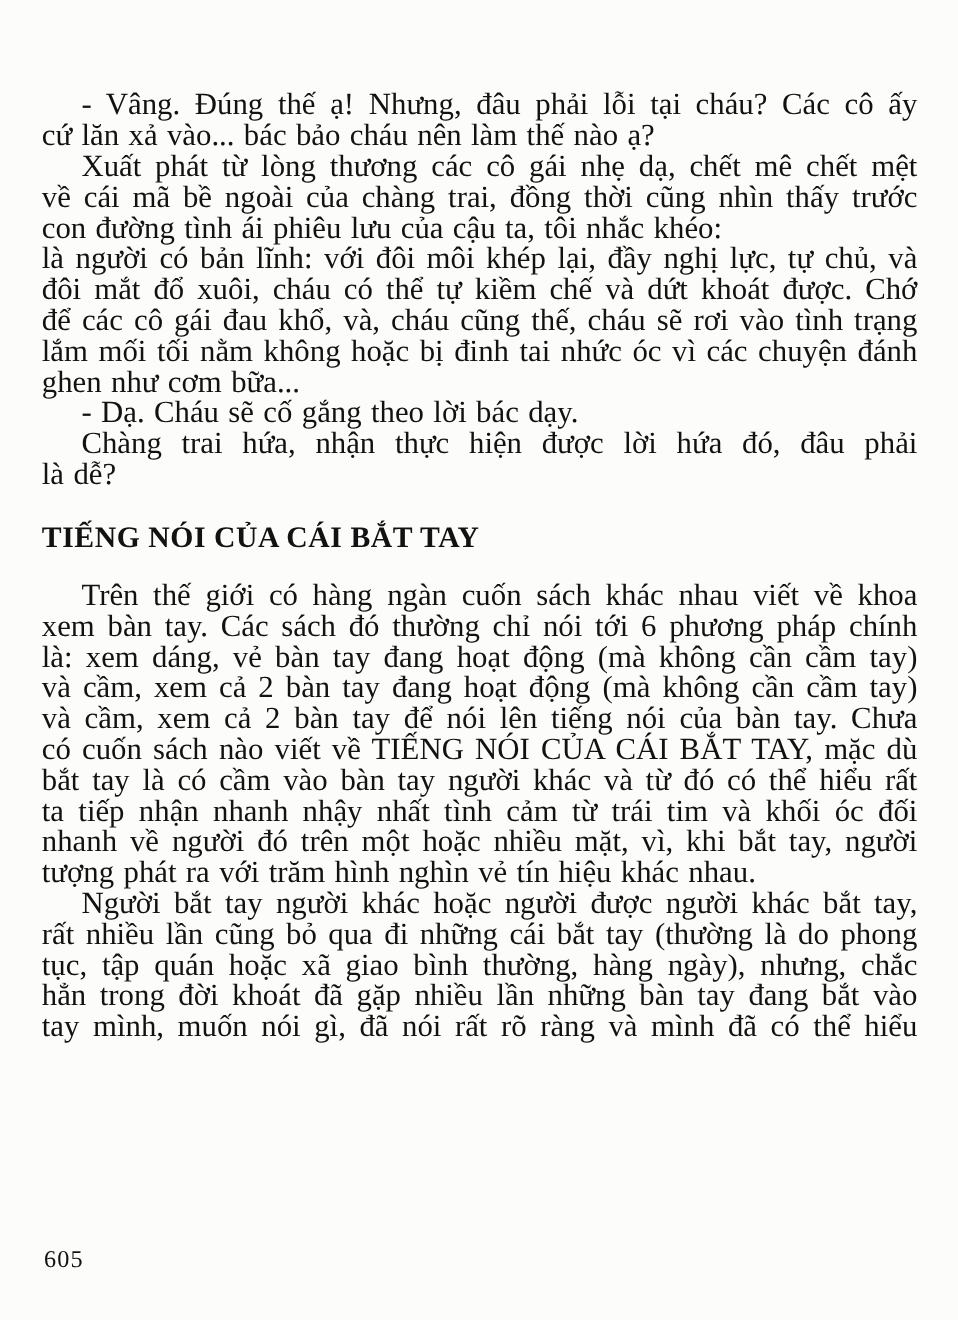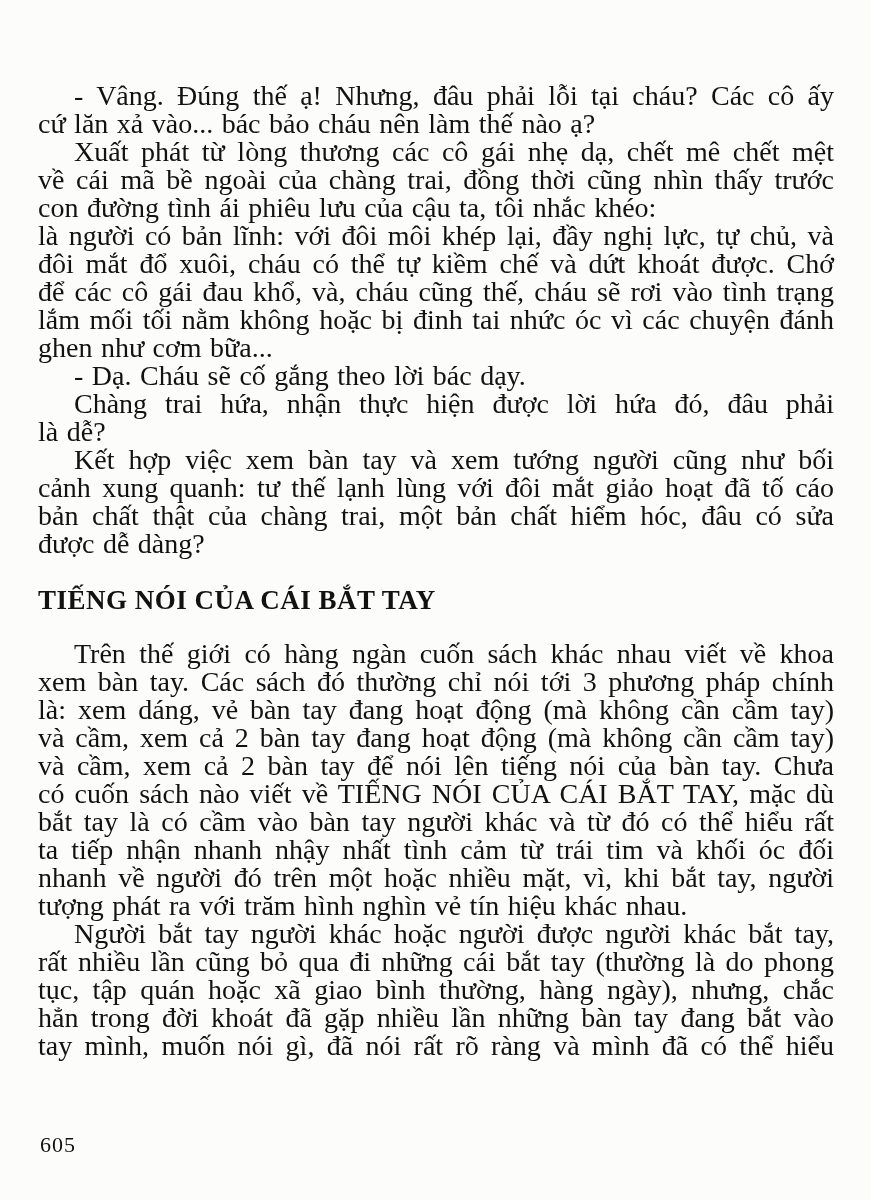--- a/index.html
+++ b/index.html
@@ -74,32 +74,26 @@
           <div class="line j">lắm mối tối nằm không hoặc bị đinh tai nhức óc vì các chuyện đánh</div>
           <div class="line">ghen như cơm bữa...</div>
         </div>
         <div class="para">
           <div class="line first">- Dạ. Cháu sẽ cố gắng theo lời bác dạy.</div>
         </div>
         <div class="para">
           <div class="line first j">Chàng trai hứa, nhận thực hiện được lời hứa đó, đâu phải</div>
           <div class="line">là dễ?</div>
         </div>
-        <div class="para">
-          <div class="line first j">Kết hợp việc xem bàn tay và xem tướng người cũng như bối</div>
-          <div class="line j">cảnh xung quanh: tư thế lạnh lùng với đôi mắt giảo hoạt đã tố cáo</div>
-          <div class="line j">bản chất thật của chàng trai, một bản chất hiểm hóc, đâu có sửa</div>
-          <div class="line">được dễ dàng?</div>
-        </div>
       </section>
     <h1 class="heading">TIẾNG NÓI CỦA CÁI BẮT TAY</h1>
     <section id="sec-after">
         <div class="para">
           <div class="line first j">Trên thế giới có hàng ngàn cuốn sách khác nhau viết về khoa</div>
-          <div class="line j">xem bàn tay. Các sách đó thường chỉ nói tới 3 phương pháp chính</div>
+          <div class="line j">xem bàn tay. Các sách đó thường chỉ nói tới 6 phương pháp chính</div>
           <div class="line j">là: xem dáng, vẻ bàn tay đang hoạt động (mà không cần cầm tay)</div>
           <div class="line j">và cầm, xem cả 2 bàn tay đang hoạt động (mà không cần cầm tay)</div>
           <div class="line j">và cầm, xem cả 2 bàn tay để nói lên tiếng nói của bàn tay. Chưa</div>
           <div class="line j">có cuốn sách nào viết về TIẾNG NÓI CỦA CÁI BẮT TAY, mặc dù</div>
           <div class="line j">bắt tay là có cầm vào bàn tay người khác và từ đó có thể hiểu rất</div>
           <div class="line j">ta tiếp nhận nhanh nhậy nhất tình cảm từ trái tim và khối óc đối</div>
           <div class="line j">nhanh về người đó trên một hoặc nhiều mặt, vì, khi bắt tay, người</div>
           <div class="line">tượng phát ra với trăm hình nghìn vẻ tín hiệu khác nhau.</div>
         </div>
         <div class="para">

